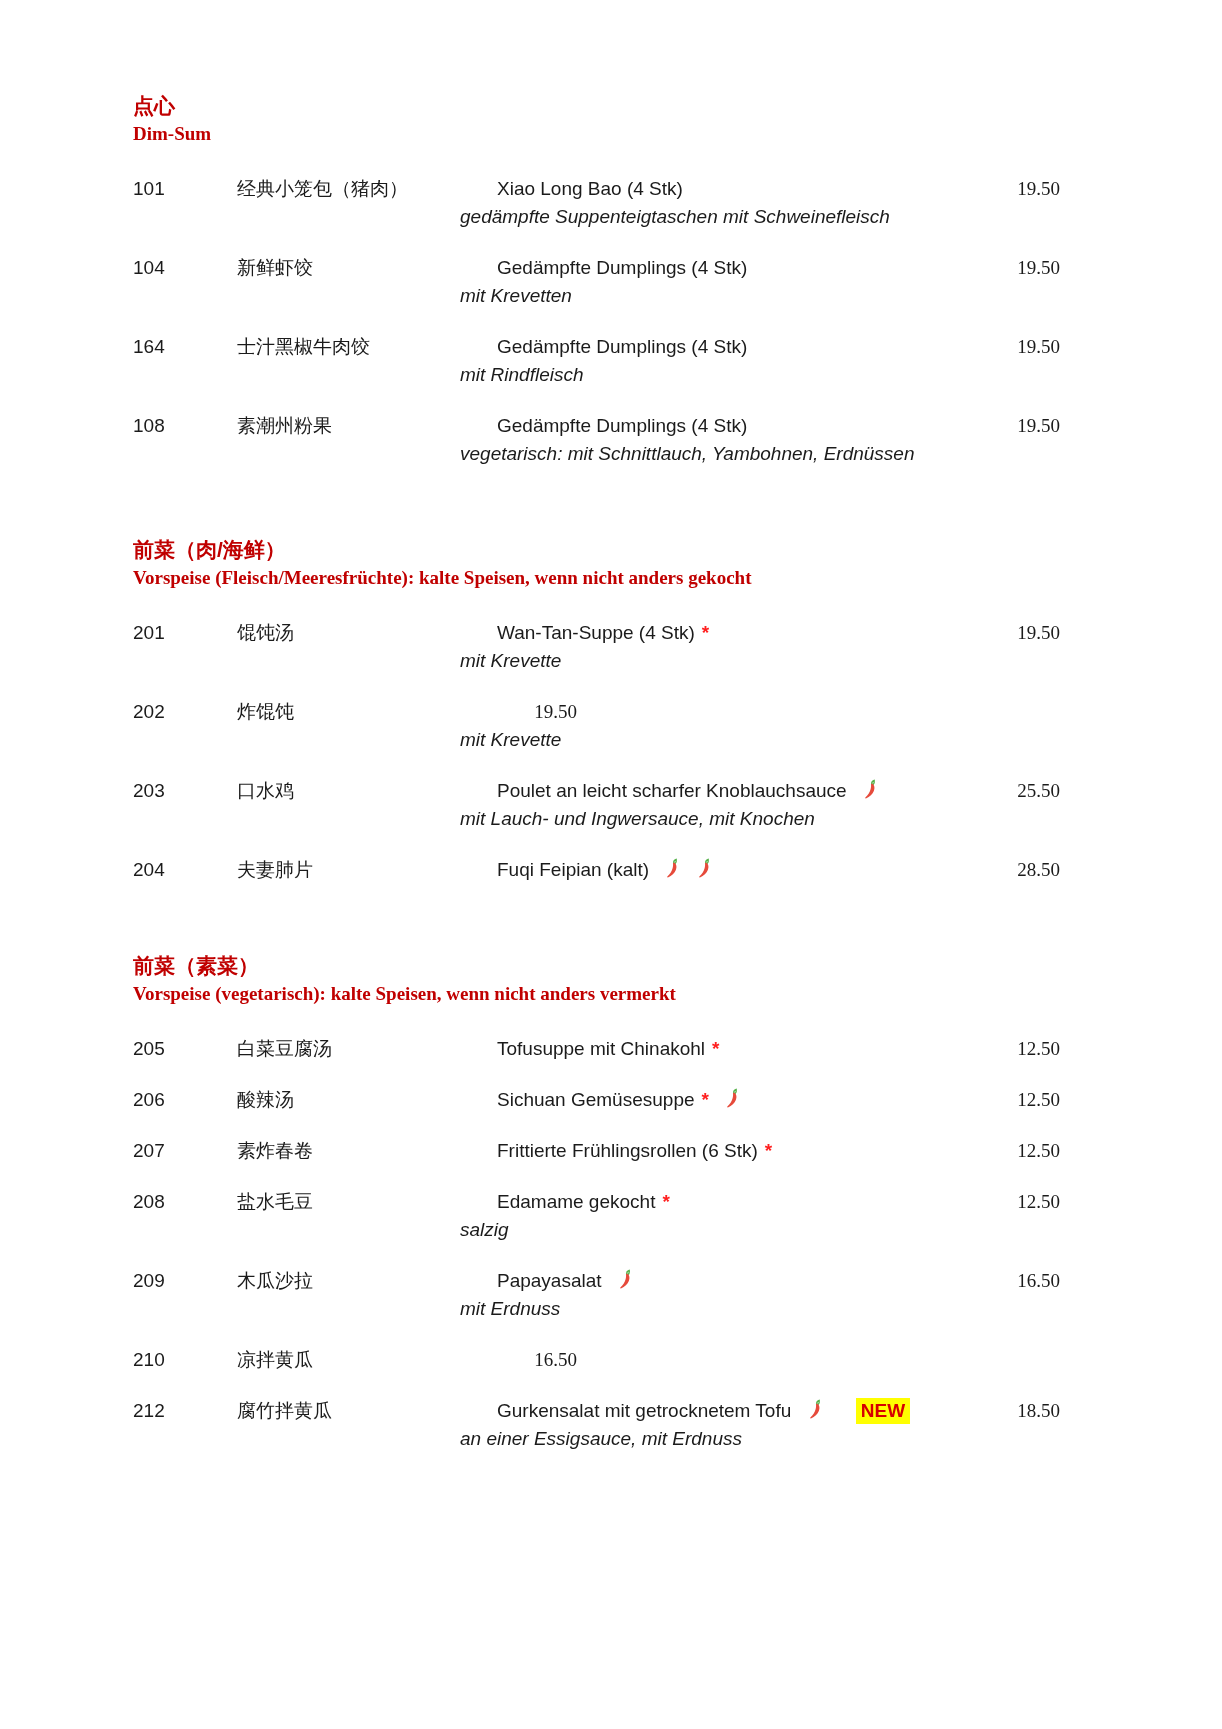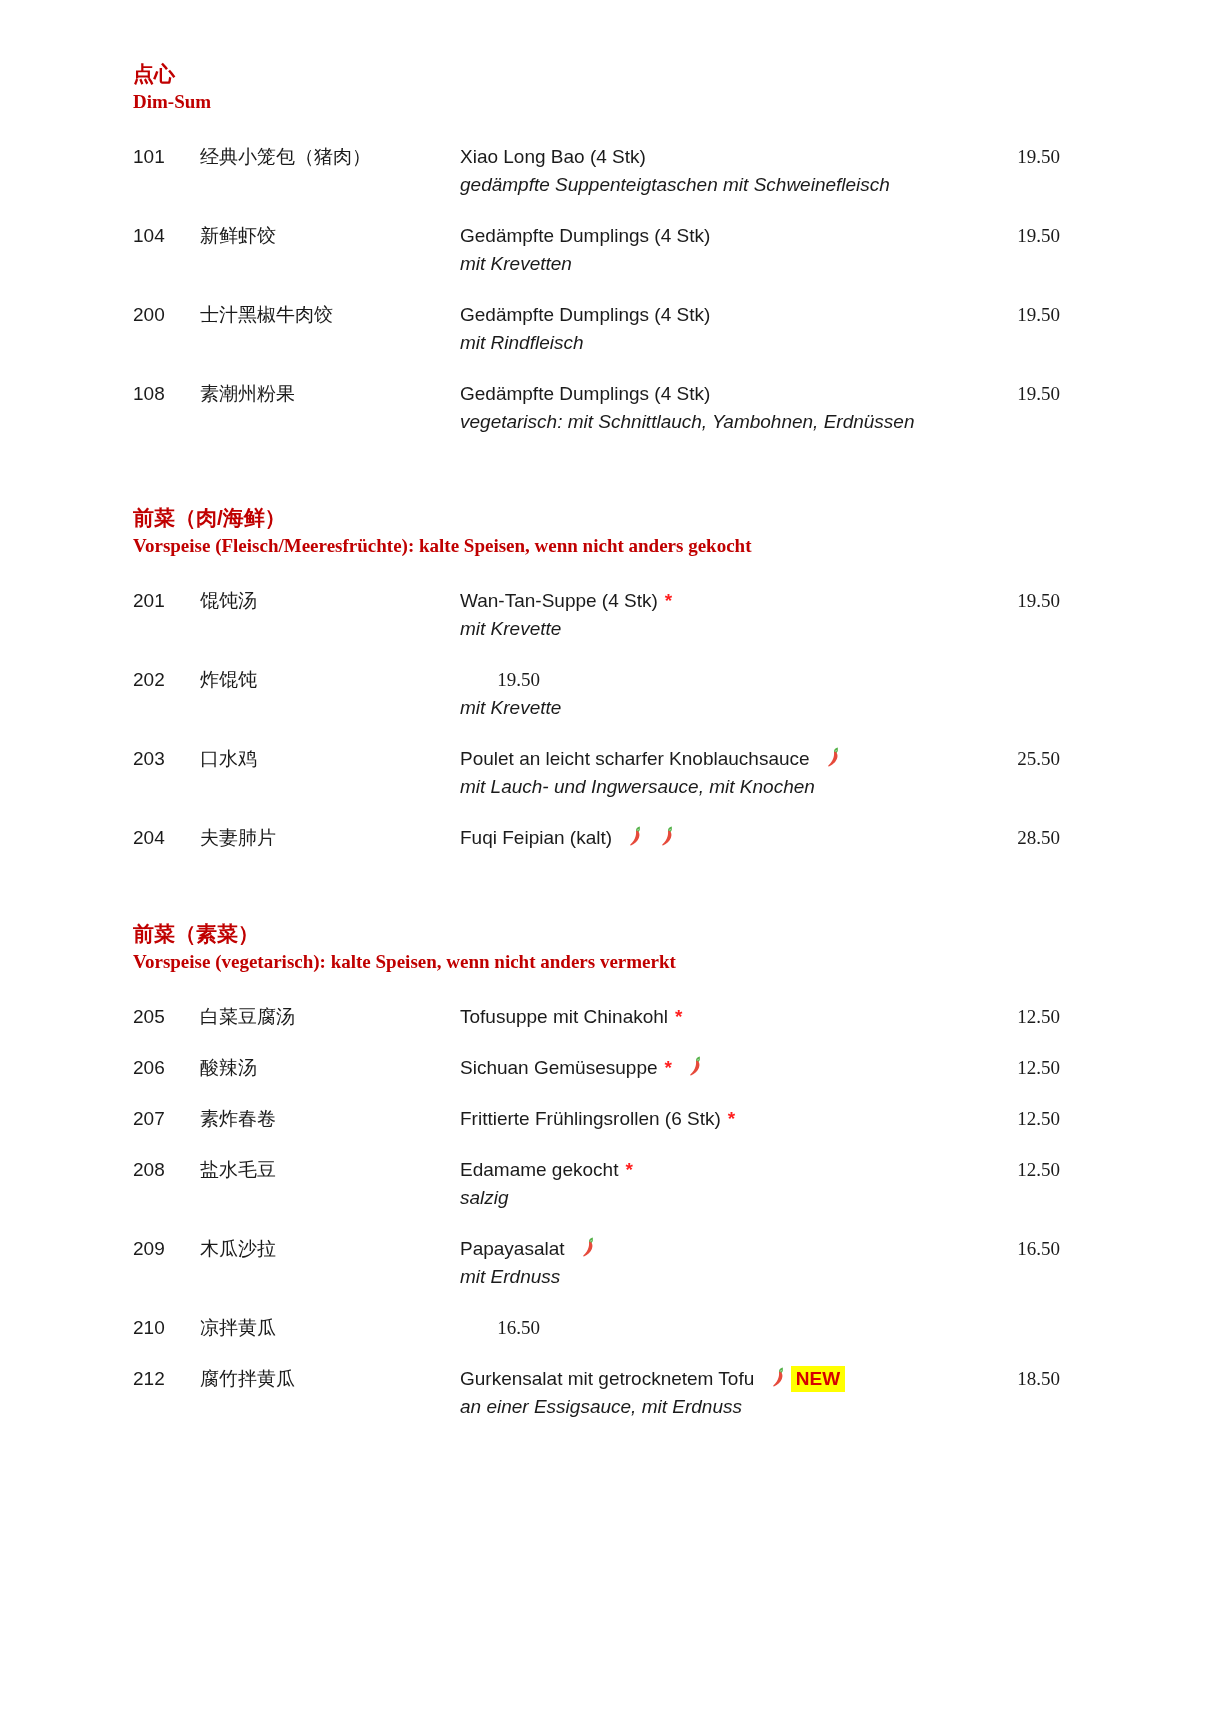--- a/index.html
+++ b/index.html
@@ -8,21 +8,21 @@
     min-height: 1729px;
     font-family: "Liberation Sans", sans-serif;
     color: #1b1b1b;
     box-sizing: border-box;
   }
 
   .page {
     box-sizing: border-box;
     width: 1222px;
     min-height: 1729px;
-    padding: 60px 162px 90px 133px;
+    padding: 92px 162px 90px 133px;
   }
 
   .menu-section { margin-bottom: 68px; }
 
   .sec-zh {
     margin: 0;
     font-size: 21px;
     line-height: 28px;
     font-weight: 700;
     color: var(--accent, #C00000);
@@ -38,21 +38,21 @@
 
   .item { margin-bottom: 23px; }
 
   .row {
     display: flex;
     align-items: flex-start;
     font-size: 19px;
     line-height: 28px;
   }
   .no  { flex: none; width: 67px; }
-  .zh  { flex: none; width: 260px; }
+  .zh  { flex: none; width: 260px; margin-left: 37px; }
   .main { flex: 1 1 auto; min-width: 0; }
   .price { flex: none; width: 80px; text-align: right; font-family: Liberation Serif, serif; }
   .price.serif { font-family: "Liberation Serif", serif; }
 
   .desc-row {
     padding-left: 327px;
     font-size: 19px;
     line-height: 28px;
     font-style: italic;
   }
@@ -70,20 +70,21 @@
     margin-left: 11px;
     vertical-align: -3px;
   }
 
   .new-badge {
     display: inline-block;
     background: var(--badge-bg, #FFFF00);
     color: var(--badge-fg, #D60000);
     font-weight: 700;
     padding: 0 5px;
+    margin-left: 28px;
     line-height: 26px;
   }
 
   .legend {
     margin-top: 48px;
     font-size: 19px;
     line-height: 28px;
   }
   .legend .ast { margin-left: 0; margin-right: 8px; }
 </style>
@@ -119,21 +120,21 @@
       </span>
       <span class="price">19.50</span>
     </div>
     <div class="desc-row">
       <span class="desc">mit Krevetten</span>
     </div>
   </div>
 
   <div class="item">
     <div class="row">
-      <span class="no">200</span>
+      <span class="no">164</span>
       <span class="zh">士汁黑椒牛肉饺</span>
       <span class="main">
         <span class="de">Gedämpfte Dumplings (4 Stk)</span><span class="chilis"></span>
       </span>
       <span class="price">19.50</span>
     </div>
     <div class="desc-row">
       <span class="desc">mit Rindfleisch</span>
     </div>
   </div>

